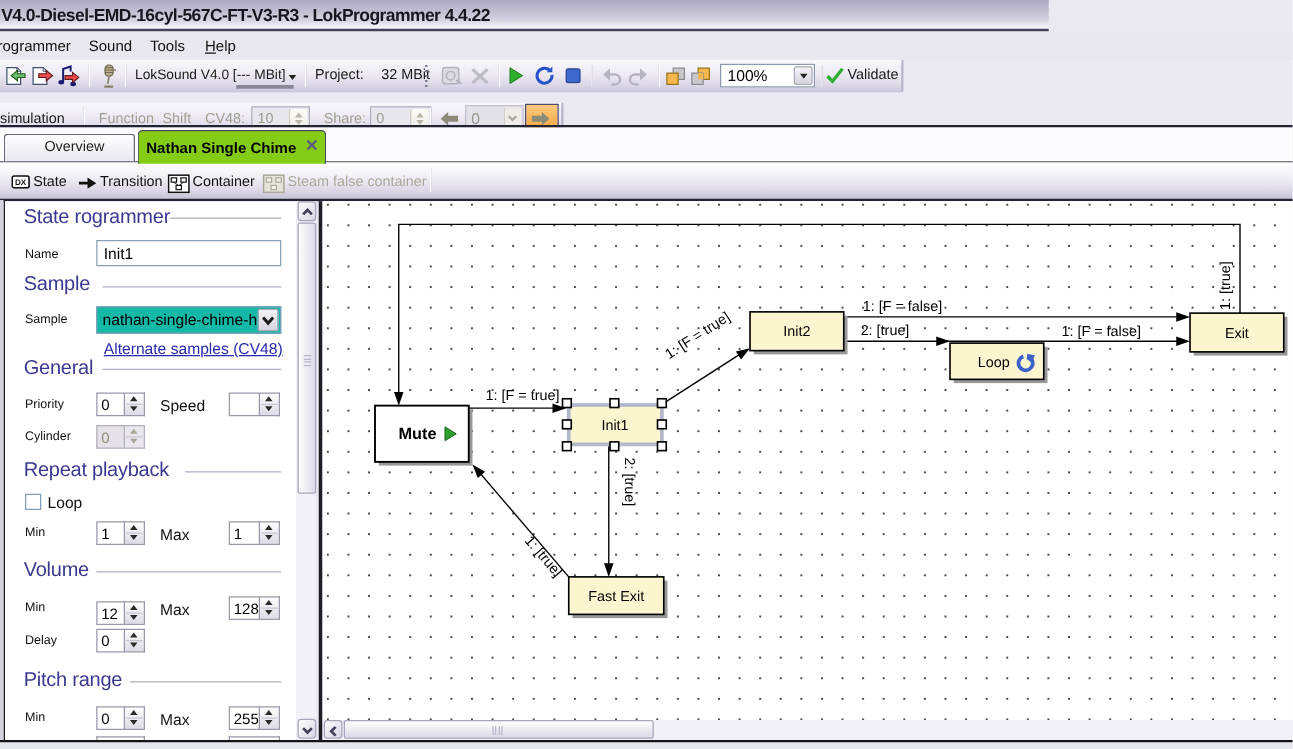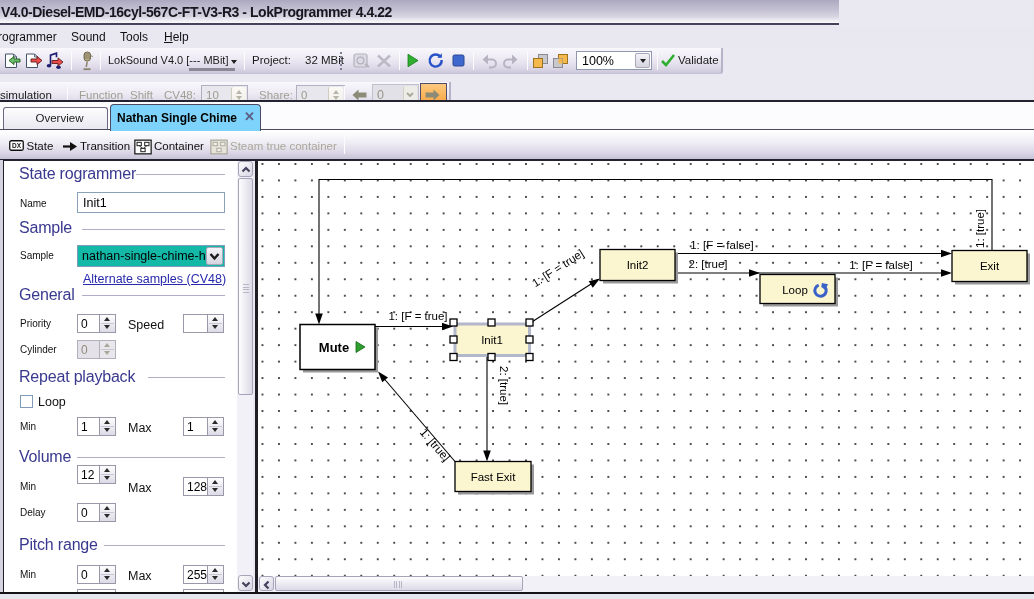--- a/index.html
+++ b/index.html
@@ -33,21 +33,21 @@
 .dspin { position:absolute; height:20px; border:1px solid #b2afc0; background:#e9e7ee; }
 .dspin .v { position:absolute; left:4px; top:3px; font-size:11.5px; color:#9c9b8e; }
 .dspin .btns { position:absolute; right:1px; top:1px; bottom:1px; width:15px; background:linear-gradient(180deg,#fbfaf6 0%,#efeee8 100%); border-left:1px solid #cfccc0; border-radius:2px; }
 .arrup { position:absolute; width:0; height:0; border-left:3.5px solid transparent; border-right:3.5px solid transparent; border-bottom:4px solid #b8b6aa; }
 .arrdn { position:absolute; width:0; height:0; border-left:3.5px solid transparent; border-right:3.5px solid transparent; border-top:4px solid #b8b6aa; }
 
 
 #tabband { left:0; top:102px; width:1034px; height:28px; background:#fcfcfe; }
 #tabline { left:0; top:26.5px; width:1034px; height:1.5px; background:#4c4a62; }
 #tab1 { left:3px; top:5px; width:105px; height:22px; background:linear-gradient(180deg,#fdfdfe,#e9e8f0); border:1px solid #6a6880; border-bottom:none; border-radius:3px 3px 0 0; font-size:11.5px; color:#222; padding:4px 0 0 8px;text-align:center; }
-#tab2 { left:110px; top:2px; width:151px; height:26.5px; background:#7dd3fc; border:1.5px solid #4c4a62; border-bottom:none; border-radius:4px 4px 0 0; font-size:12px; font-weight:bold; color:#000; padding:6px 0 0 6px; z-index:3; }
+#tab2 { left:110px; top:2px; width:151px; height:26.5px; background:#84cc16; border:1.5px solid #4c4a62; border-bottom:none; border-radius:4px 4px 0 0; font-size:12px; font-weight:bold; color:#000; padding:6px 0 0 6px; z-index:3; }
 #tabx { position:absolute; left:133px; top:4px; font-size:13px; font-weight:bold; color:#5d5d84; }
 
 
 #bar3 { left:0; top:129.5px; width:1034px; height:31px;
   background:linear-gradient(180deg,#ffffff 0%,#f1eff6 40%,#ddd9e7 75%,#c7c3d7 100%);
   border-bottom:2px solid #232230; }
 .b3t { position:absolute; top:10px; font-size:11.5px; color:#111; }
 .b3g { position:absolute; top:10px; font-size:11.5px; color:#a9a89a; }
 
 
@@ -279,21 +279,21 @@
       <path d="M6 7.5l4 3M15 7.5l-4 3" stroke="#111" stroke-width="0.9"></path>
     </svg>
     <span class="b3t" style="left:154px;">Container</span>
 
     <svg class="abs" style="left:210px;top:9px;" width="18" height="16" viewBox="0 0 21 18">
       <rect x="1" y="1" width="19" height="16" fill="#e6e4da" stroke="#a8a79a" stroke-width="1.4"></rect>
       <rect x="3.5" y="3.5" width="5" height="4" fill="#f2f0e8" stroke="#a8a79a" stroke-width="1.1"></rect>
       <rect x="12.5" y="3.5" width="5" height="4" fill="#f2f0e8" stroke="#a8a79a" stroke-width="1.1"></rect>
       <rect x="8" y="10.5" width="5" height="4" fill="#f2f0e8" stroke="#a8a79a" stroke-width="1.1"></rect>
     </svg>
-    <span class="b3g" style="left:230px;">Steam true container</span>
+    <span class="b3g" style="left:230px;">Steam false container</span>
     <div class="tsep" style="left:344px;top:5px;height:19px;"></div>
   </div>
 
   <div class="abs" id="leftedge"></div>
   <div class="abs" id="leftborder"></div>
   <div class="abs" id="panel">
 
     <div class="hdr" style="top:4px;">State rogrammer</div>
     <div class="rule" style="left:132px;top:13px;width:89px;"></div>
     <div class="lbl" style="top:37px;">Name</div>
@@ -367,21 +367,21 @@
       <div class="ud" style="right:0;">
           <i class="u"></i>
           <i class="d"></i>
           <span class="mid"></span>
         </div>
     </div>
 
     <div class="hdr" style="top:287px;">Volume</div>
     <div class="rule" style="left:73px;top:296px;width:148px;"></div>
     <div class="lbl" style="top:320px;">Min</div>
-    <div class="spin" style="left:73px;top:304px;width:39px;">
+    <div class="spin" style="left:73px;top:320px;width:39px;">
       <div class="box" style="right:16px;">
           <span class="v">12</span>
         </div>
       <div class="ud" style="right:0;">
           <i class="u"></i>
           <i class="d"></i>
           <span class="mid"></span>
         </div>
     </div>
     <div class="lblb" style="left:124px;top:320px;">Max</div>

